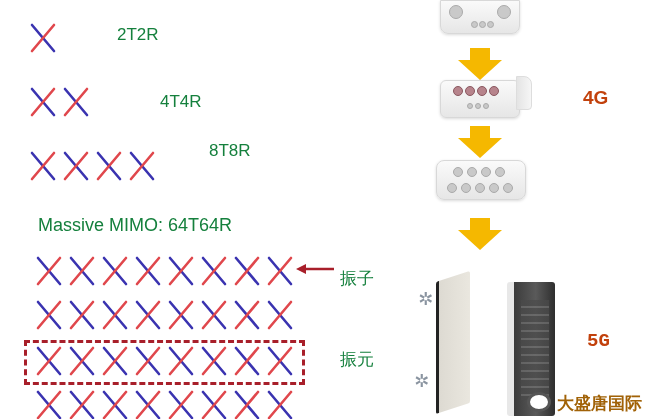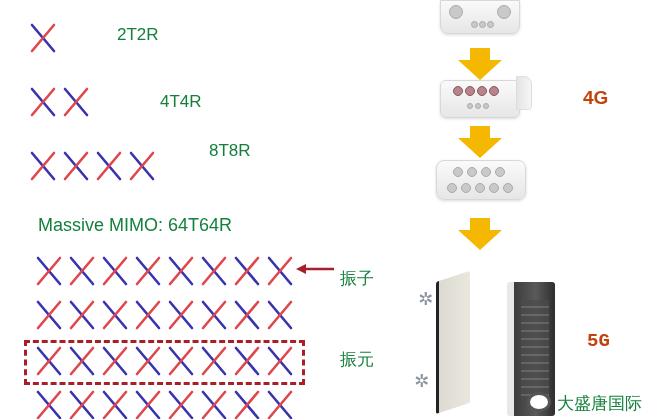--- a/index.html
+++ b/index.html
@@ -10,21 +10,21 @@
   .big { font-weight:bold; font-size:19px; color:#c2410c; }
   .xrow { position:absolute; display:flex; }
   .xcell { width:33px; height:34px; position:relative; }
   .xcell svg { width:30px; height:32px; }
   .dash-box { position:absolute; border:3px dashed #a81f2a; box-sizing:border-box; }
   .arrow-down { position:absolute; width:44px; height:32px; }
   .device { position:absolute; border-radius:6px; background:linear-gradient(#fafafa,#e6e6e6);
             border:1px solid #d8d8d8; box-shadow:0 1px 3px rgba(0,0,0,0.15); }
   .port { position:absolute; width:8px; height:8px; border-radius:50%; background:#c9c9c9; border:1px solid #aaa; }
   .port.red { background:#b7848c; border-color:#8a5860; }
-  .watermark { color:#15803d; font-size:17px; font-weight:normal; }
+  .watermark { color:#a16207; font-size:17px; font-weight:bold; }
 </style>
 </head>
 <body>
 
 <div class="xrow" style="left:28px; top:22px;">
     <div class="xcell"><svg viewBox="0 0 30 32">
         <line x1="4" y1="3" x2="26" y2="29" stroke="#3a33b0" stroke-width="2.6" stroke-linecap="round"></line>
         <line x1="26" y1="3" x2="4" y2="29" stroke="#e0474c" stroke-width="2.6" stroke-linecap="round"></line>
       </svg></div>
   </div>

